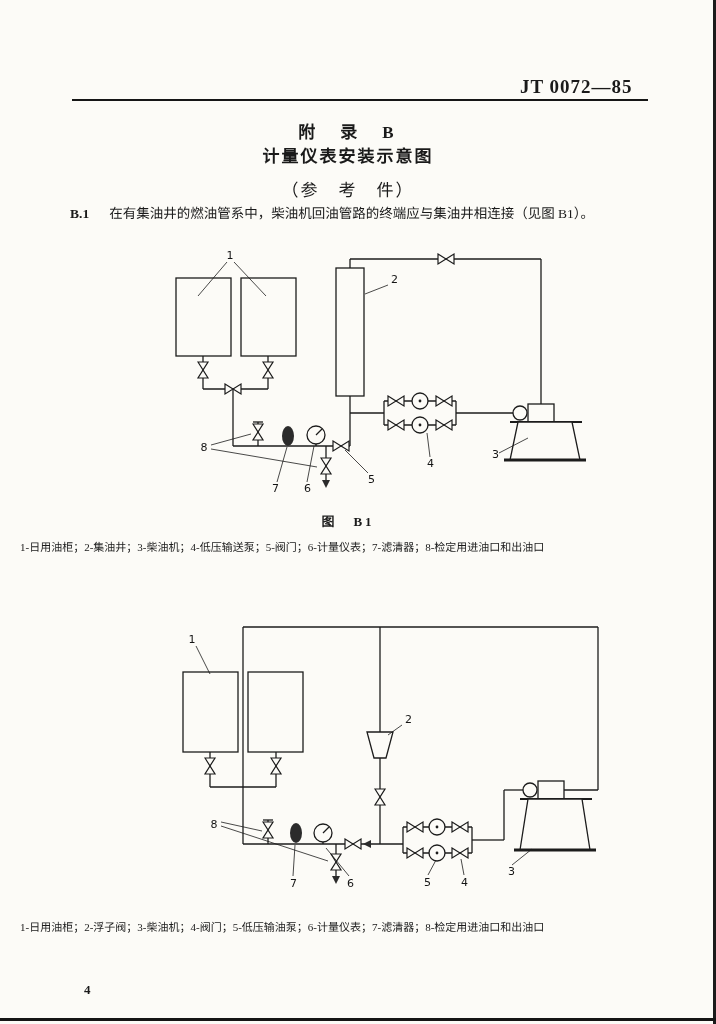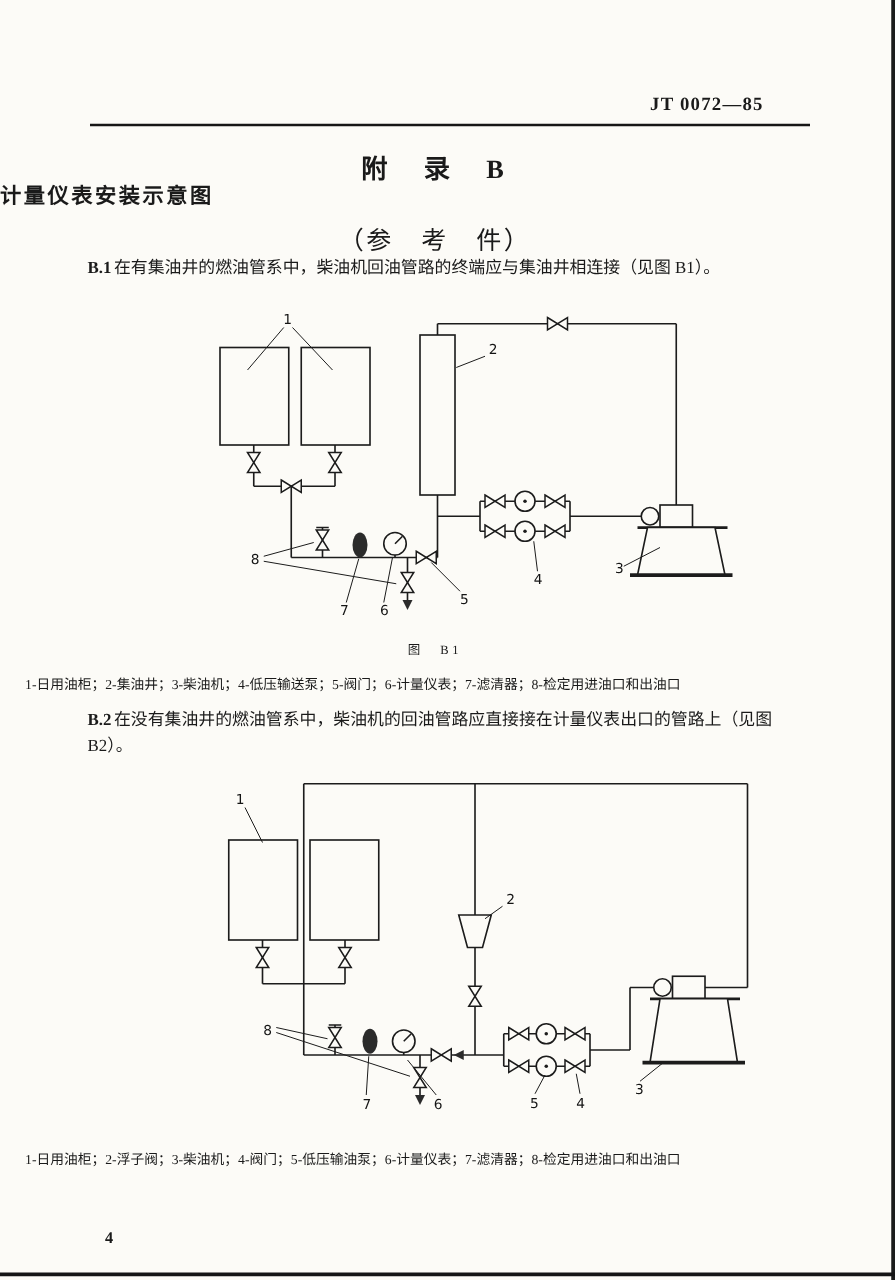--- a/index.html
+++ b/index.html
@@ -3,31 +3,31 @@
 <meta charset="utf-8">
 <style>
   html,body{margin:0;padding:0;background:#d9d9d9;}
   .page{
     position:relative;width:716px;height:1024px;margin:0 auto;
     background:#fcfbf7;color:#1a1a1a;overflow:hidden;
     font-family:"Liberation Serif","DejaVu Serif",serif;
   }
   .scan-edge-right{position:absolute;top:0;right:0;width:3px;height:100%;background:#1b1b1b;}
   .scan-edge-bottom{position:absolute;left:0;bottom:3px;width:100%;height:3px;background:#151515;}
-  .header-code{position:absolute;left:520px;top:76px;font-size:15px;font-weight:bold;letter-spacing:1px;}
+  .header-code{position:absolute;left:520px;top:76px;font-size:19px;font-weight:bold;letter-spacing:1px;}
   .rule-top{position:absolute;left:72px;top:99px;width:576px;height:2px;background:#161616;}
-  .t1{position:absolute;left:0;right:20px;top:118px;text-align:center;font-size:21px;font-weight:bold;letter-spacing:4px;}
-  .t2{position:absolute;left:0;right:20px;top:142px;font-size:17px;font-weight:bold;letter-spacing:2px;}
-  .t3{position:absolute;left:0;right:20px;top:176px;text-align:center;font-size:20px;letter-spacing:2px;}
+  .t1{position:absolute;left:0;right:20px;top:118px;text-align:center;font-size:17px;font-weight:bold;letter-spacing:4px;}
+  .t2{position:absolute;left:0;right:20px;top:142px;text-align:center;font-size:17px;font-weight:bold;letter-spacing:2px;}
+  .t3{position:absolute;left:0;right:20px;top:176px;text-align:center;font-size:17px;letter-spacing:2px;}
   .para{position:absolute;left:70px;width:584px;margin:0;font-size:13.5px;line-height:1.55;}
-  .plabel{font-weight:bold;margin-right:2px;}
+  .plabel{font-weight:bold;margin-right:20px;}
   .figure{position:absolute;}
   .fig1{left:166px;top:246px;}
   .fig2{left:178px;top:622px;}
-  .caption{position:absolute;left:0;right:20px;text-align:center;font-size:10px;font-weight:normal;letter-spacing:3px;}
+  .caption{position:absolute;left:0;right:20px;text-align:center;font-size:13px;font-weight:bold;letter-spacing:3px;}
   .cap1{top:511px;} .cap2{top:921px;}
   .legend{position:absolute;left:20px;right:30px;text-align:left;font-size:11px;white-space:nowrap;}
   .leg1{top:538px;} .leg2{top:918px;}
   .page-number{position:absolute;left:84px;top:982px;font-size:13px;font-weight:bold;}
   
   svg text{font-family:"DejaVu Sans",sans-serif;font-size:11px;fill:#141414;}
   .pipe{stroke:#1c1c1c;stroke-width:1.3;fill:none;}
   .thick{stroke-width:2.2;}
   .base{stroke-width:3;}
   .shape{fill:#fcfbf7;stroke:#1c1c1c;stroke-width:1.3;}
@@ -154,23 +154,20 @@
         <text x="138" y="246">6</text>
         <text x="106" y="246">7</text>
         <text x="38" y="205" text-anchor="middle">8</text>
       </g>
     </svg>
   </div>
 
   <div class="caption cap1">图　B1</div>
   <div class="legend leg1">1-日用油柜；2-集油井；3-柴油机；4-低压输送泵；5-阀门；6-计量仪表；7-滤清器；8-检定用进油口和出油口</div>
 
-  <p class="para" style="top:566px">
-    <span class="plabel">B.2</span><span>在没有集油井的燃油管系中，柴油机的回油管路应直接接在计量仪表出口的管路上（见图 B2）。</span>
-  </p>
 
   <div class="figure fig2">
     <svg width="440" height="292" viewBox="0 0 440 292">
       <defs>
         <g id="vH2">
             <path class="valve" d="M-8,-5 L8,5 L8,-5 L-8,5 Z"></path>
           </g>
         <g id="vV2">
             <path class="valve" d="M-5,-8 L5,8 L-5,8 L5,-8 Z"></path>
           </g>

